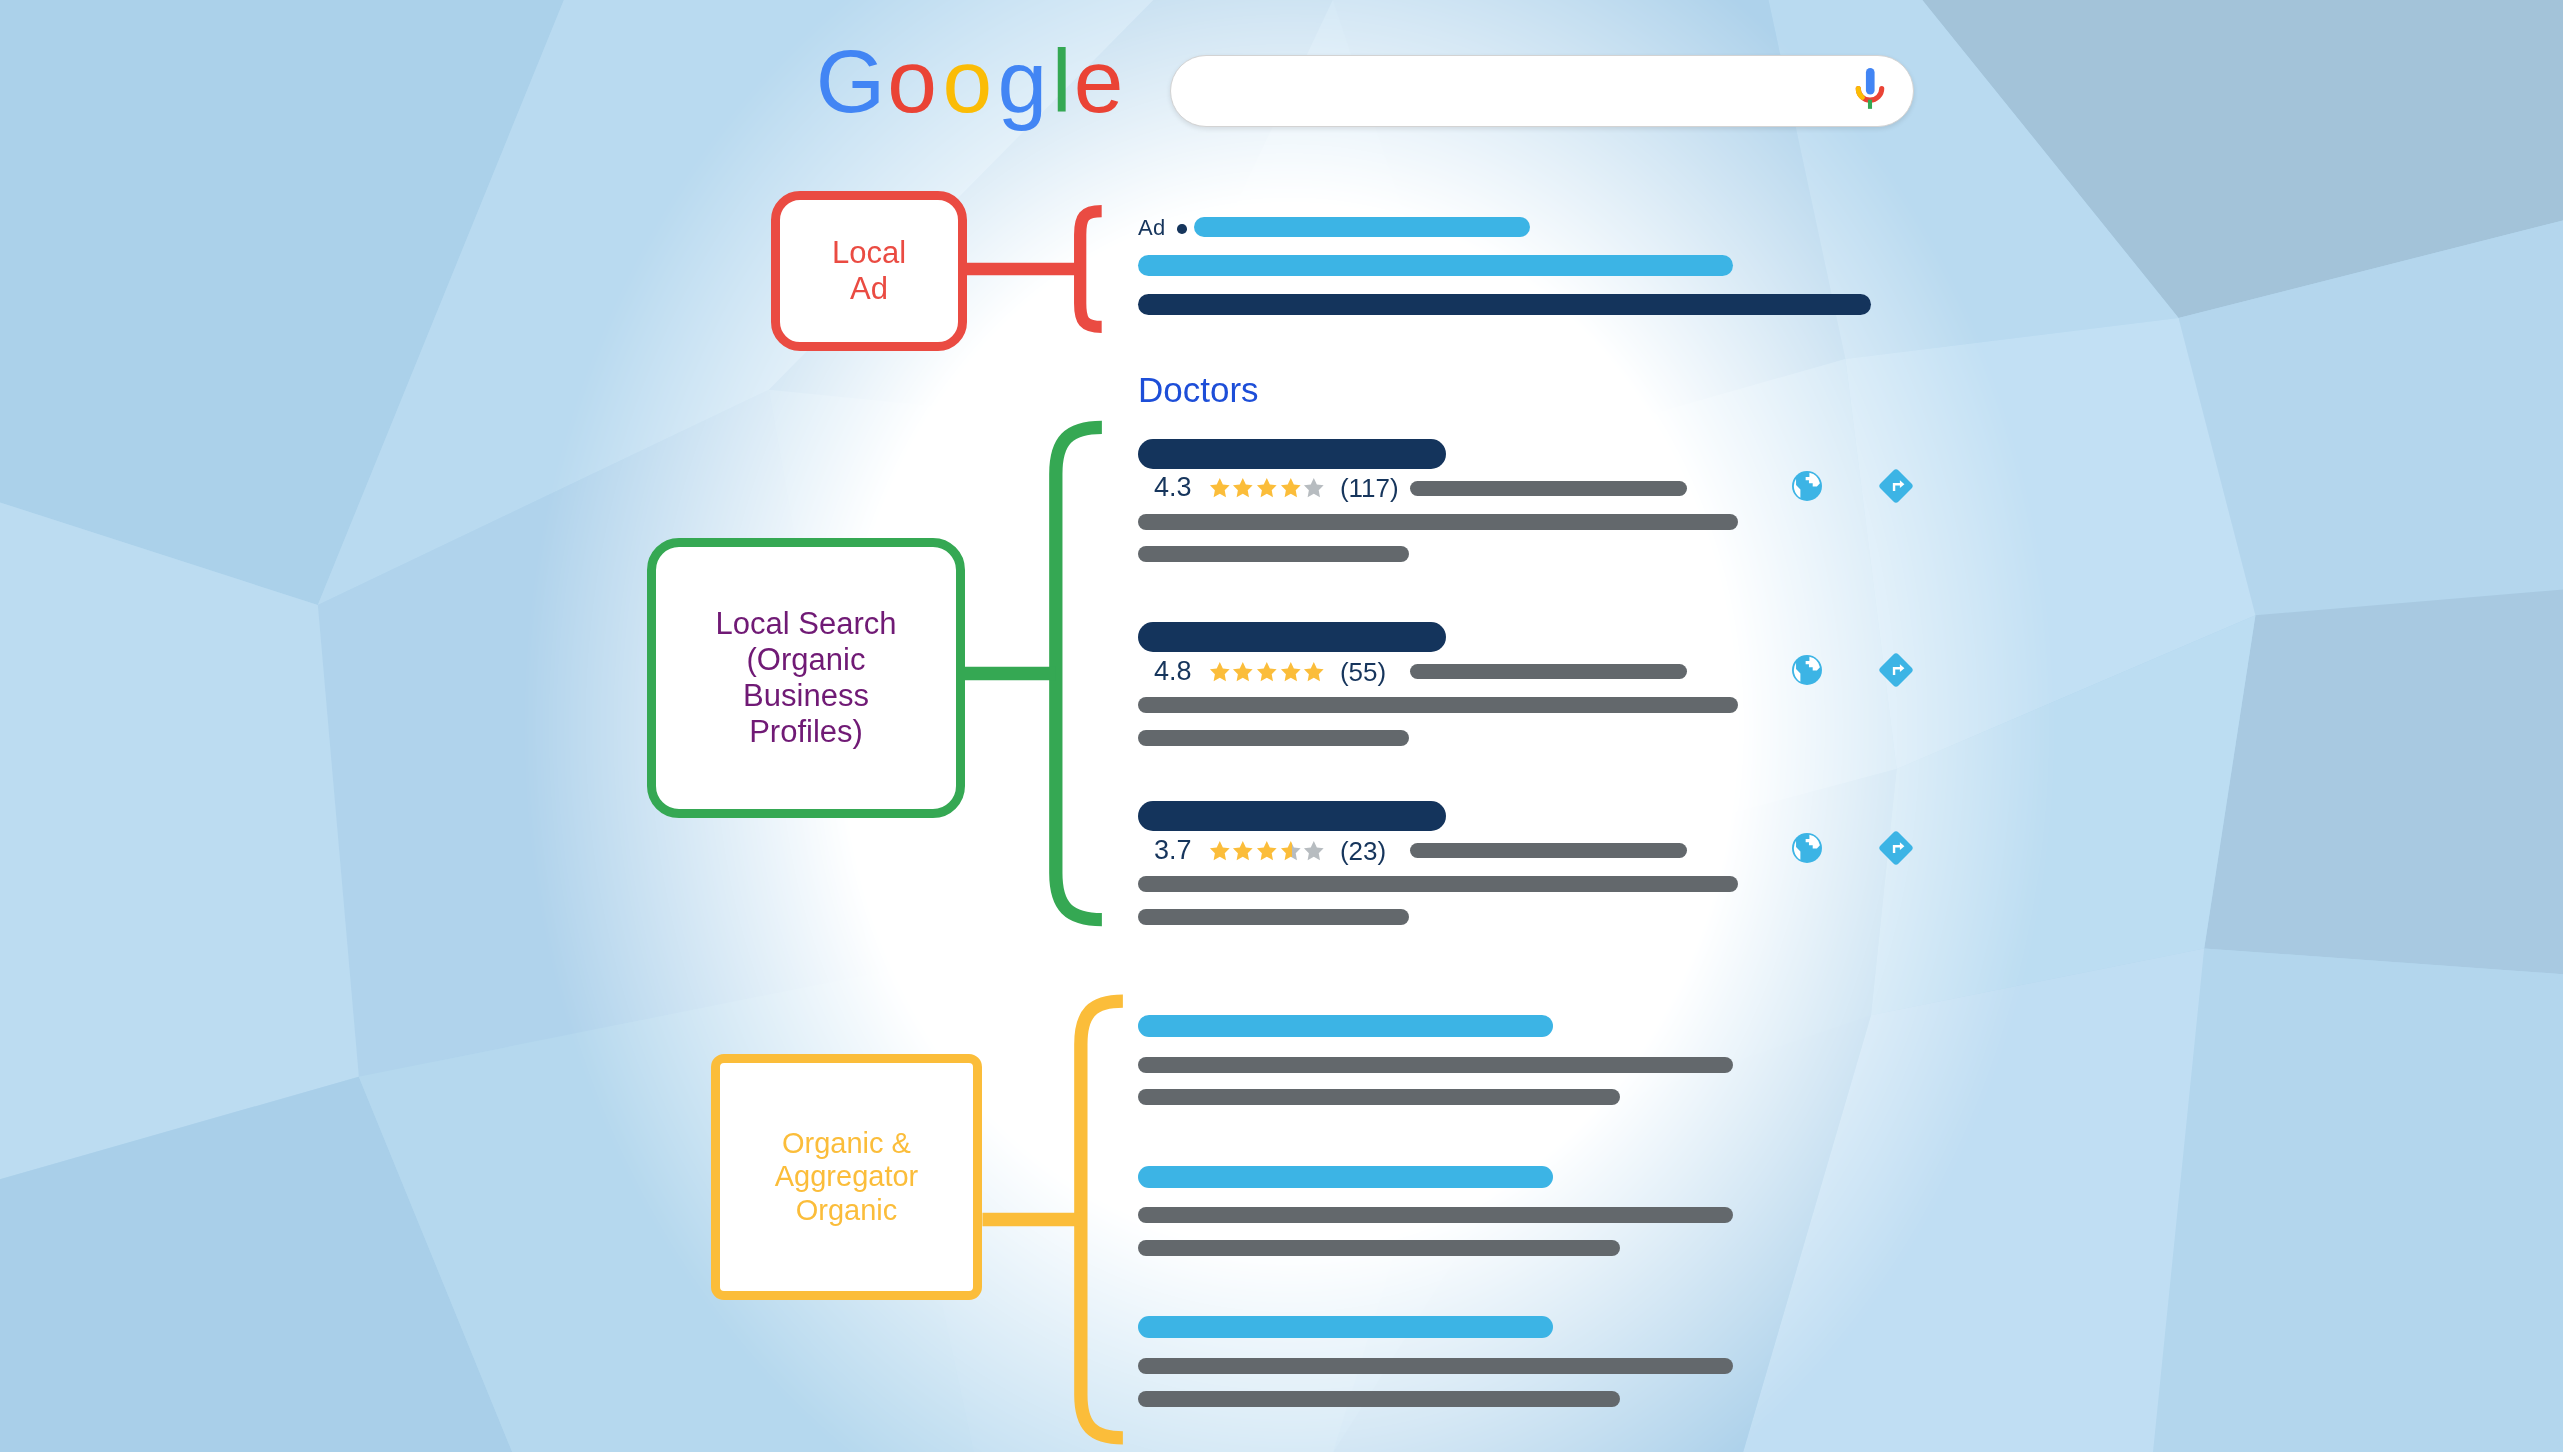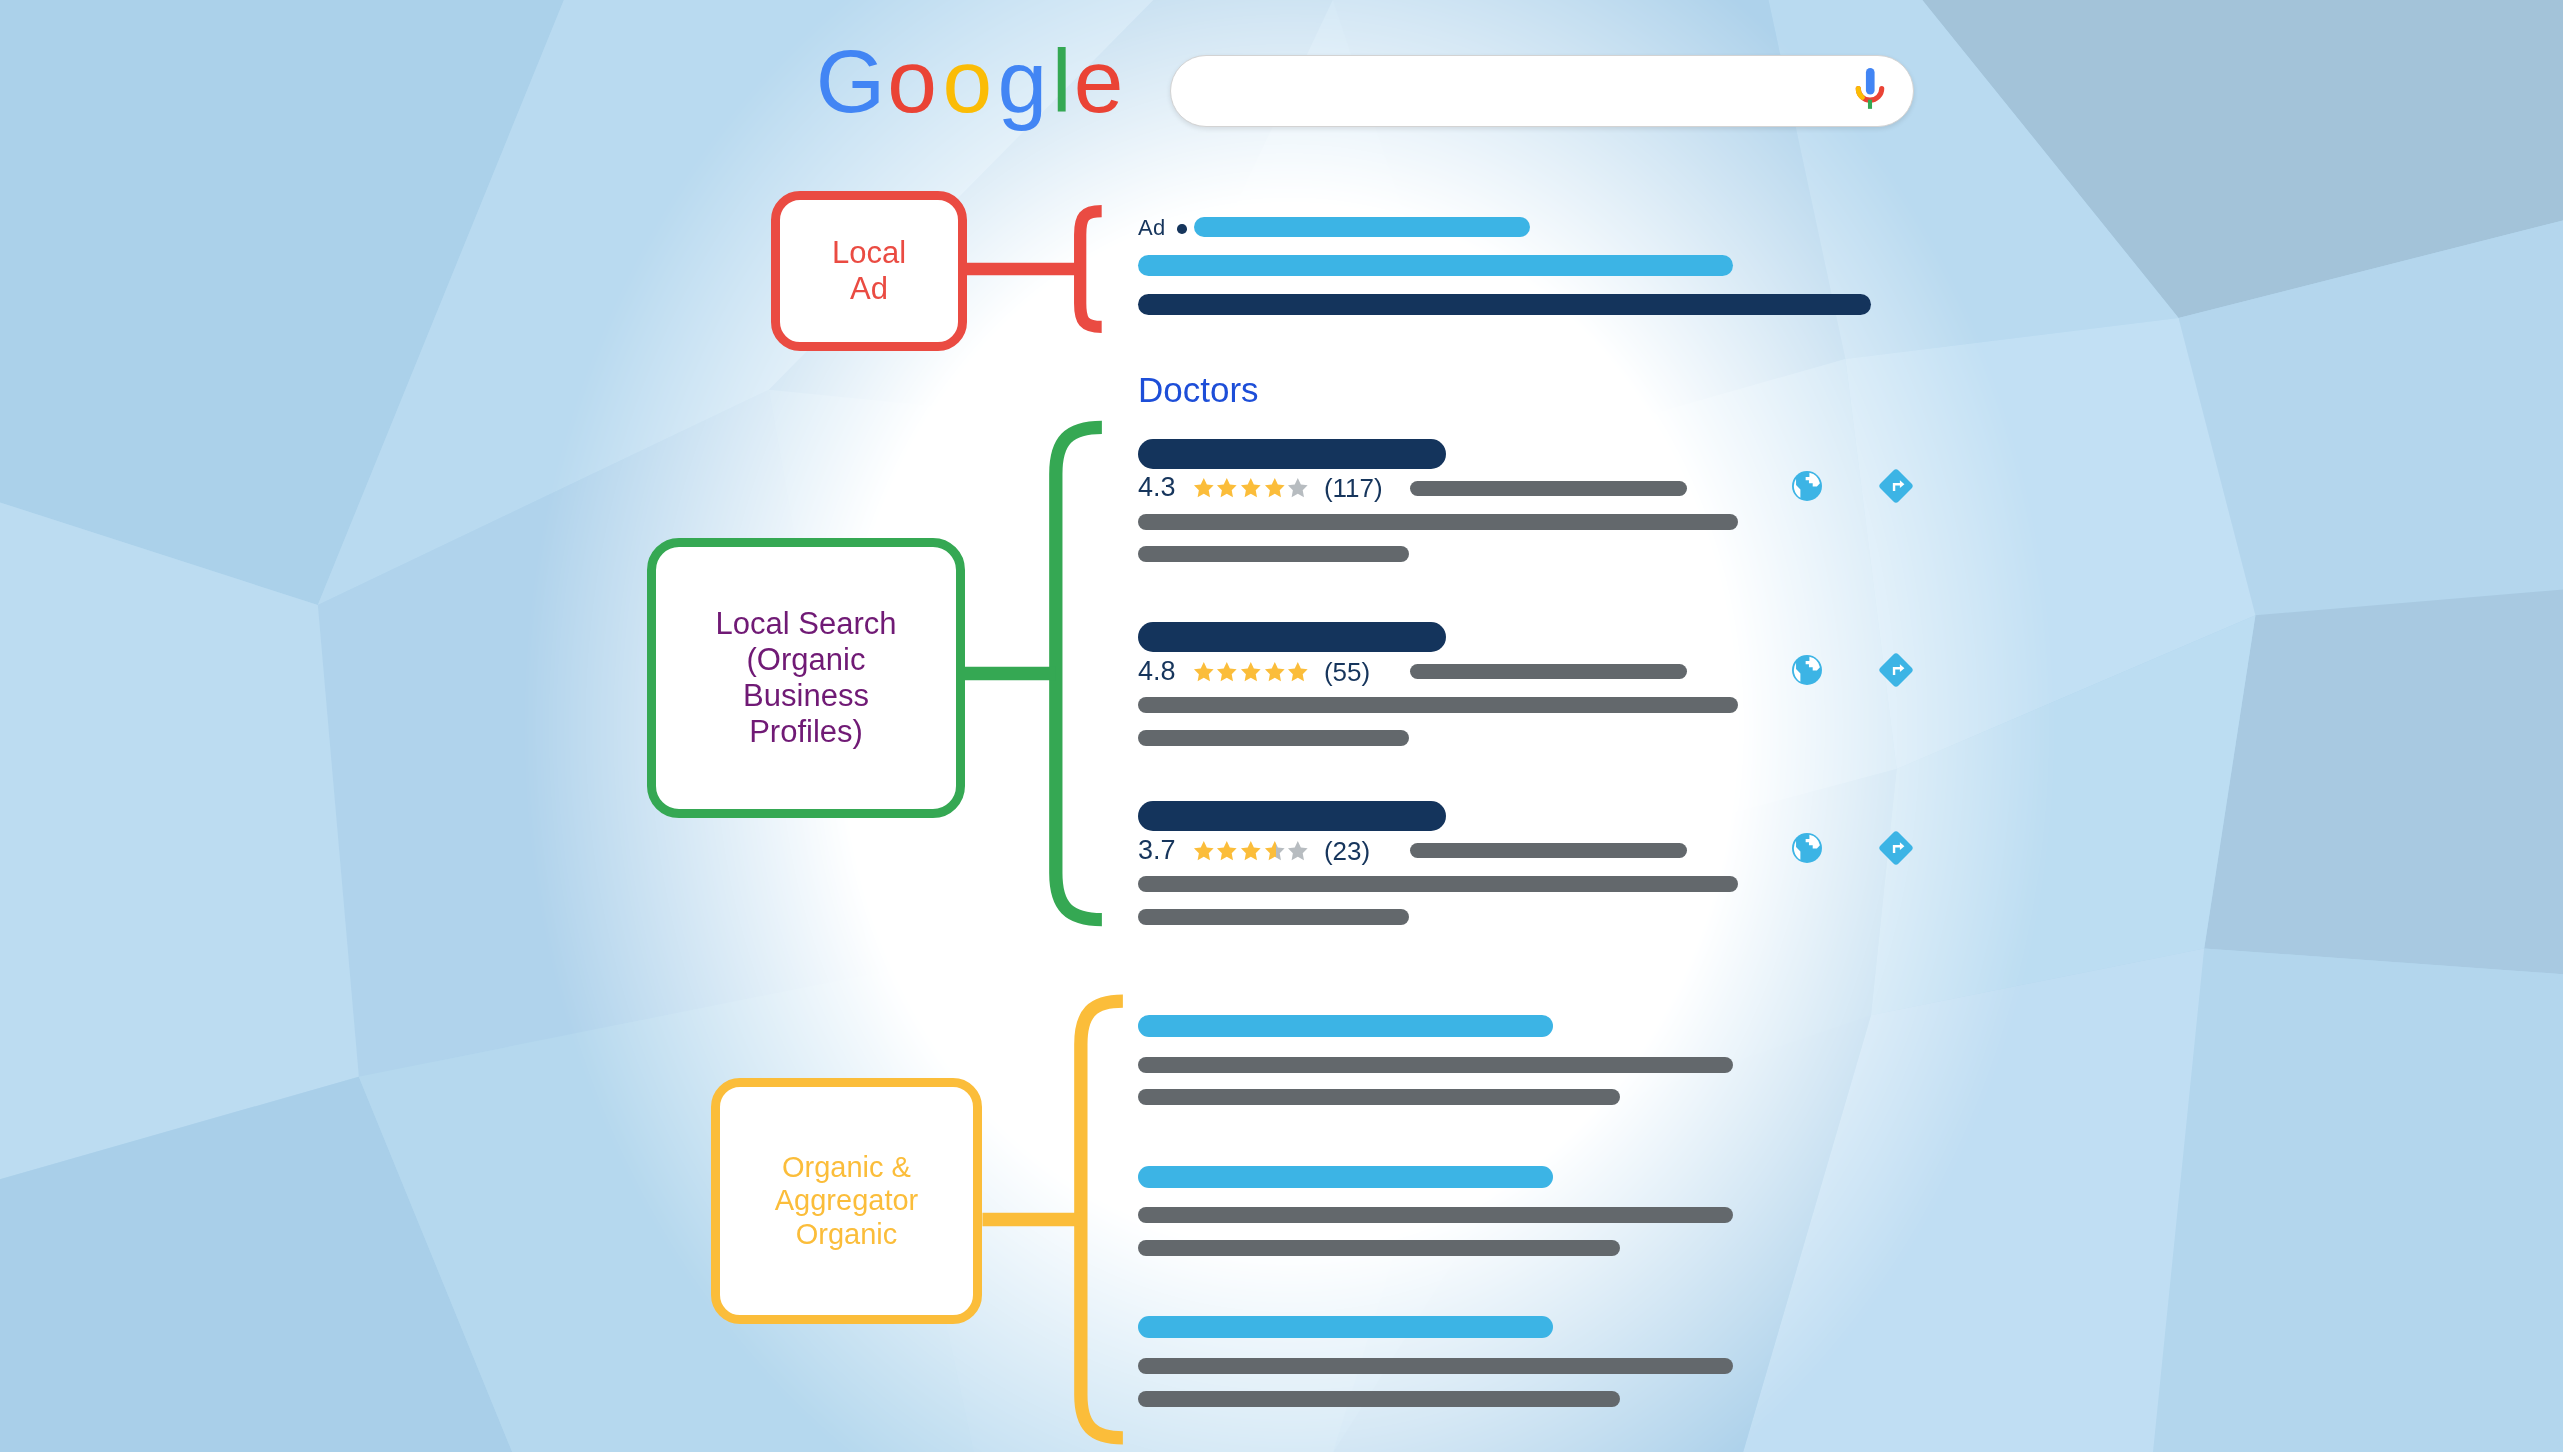--- a/index.html
+++ b/index.html
@@ -52,21 +52,21 @@
   .addot {
     position:absolute; width:9.7px; height:9.7px; border-radius:50%;
     background:#16355c;
   }
   .doctors {
     position:absolute; left:1138px; top:370px;
     font-size:35px; color:#1d4ed8; font-weight:400;
   }
 
   
-  .ratingrow { position:absolute; display:flex; align-items:center; gap:7px; }
+  .ratingrow { position:absolute; display:flex; align-items:center; gap:7px;margin-left:16px; }
   .ratenum { font-size:27px; color:#16355c; line-height:1; }
   .stars { display:flex; margin-left:9.2px; margin-right:7.2px; }
   .star { width:23.6px; height:23.6px; display:block; }
   .ratecount { font-size:26px; color:#16355c; line-height:1; }
 
   
   .bracket { position:absolute; }
 
   
   .callout {
@@ -86,22 +86,22 @@
   #calloutAd span { color:#ea4b42; font-size:31px; }
 
   #calloutLocal {
     left:647px; top:538px; width:318px; height:280px;
     border-width:9.7px; border-color:#35a853; border-radius:32px;
     z-index:6;
   }
   #calloutLocal span { color:#701a75; font-size:31px; }
 
   #calloutOrganic {
-    left:711px; top:1078px; width:271px; height:246px;
-    border-width:9.7px; border-color:#fbbd3a; border-radius:29px;
+    left:711px; top:1054px; width:271px; height:246px;
+    border-width:9.7px; border-color:#fbbd3a; border-radius:13px;
     z-index:6;
   }
   #calloutOrganic span { color:#fbbd3a; font-size:29px; }
 
   .icobtn { position:absolute; }
 </style>
 </head>
 <body>
 
 <svg id="bg" viewBox="0 0 5000 2834" preserveAspectRatio="none">

